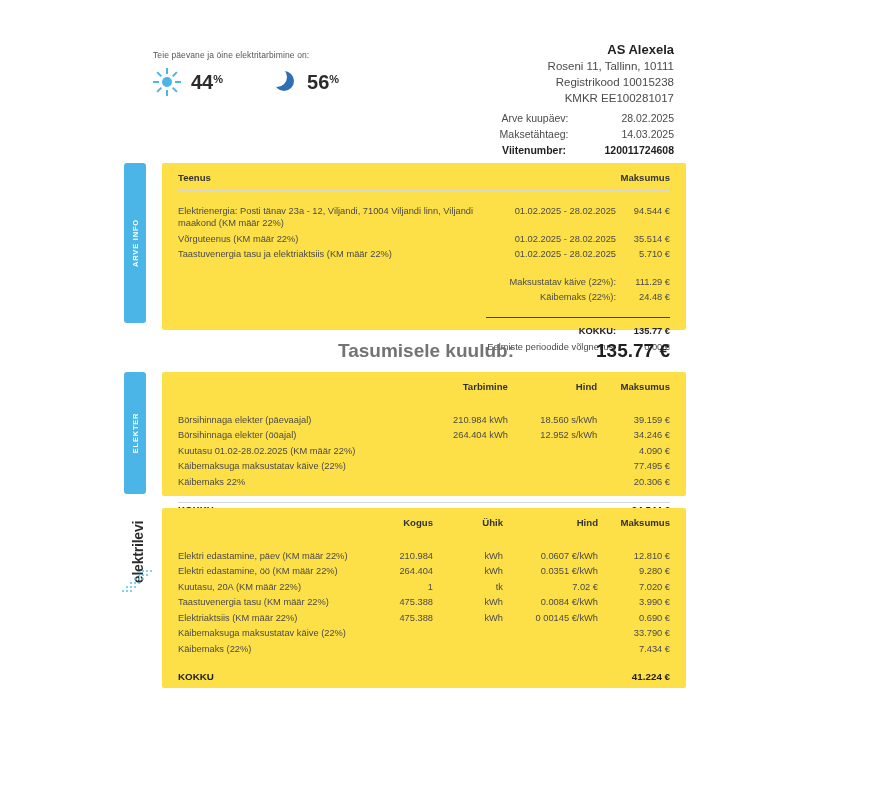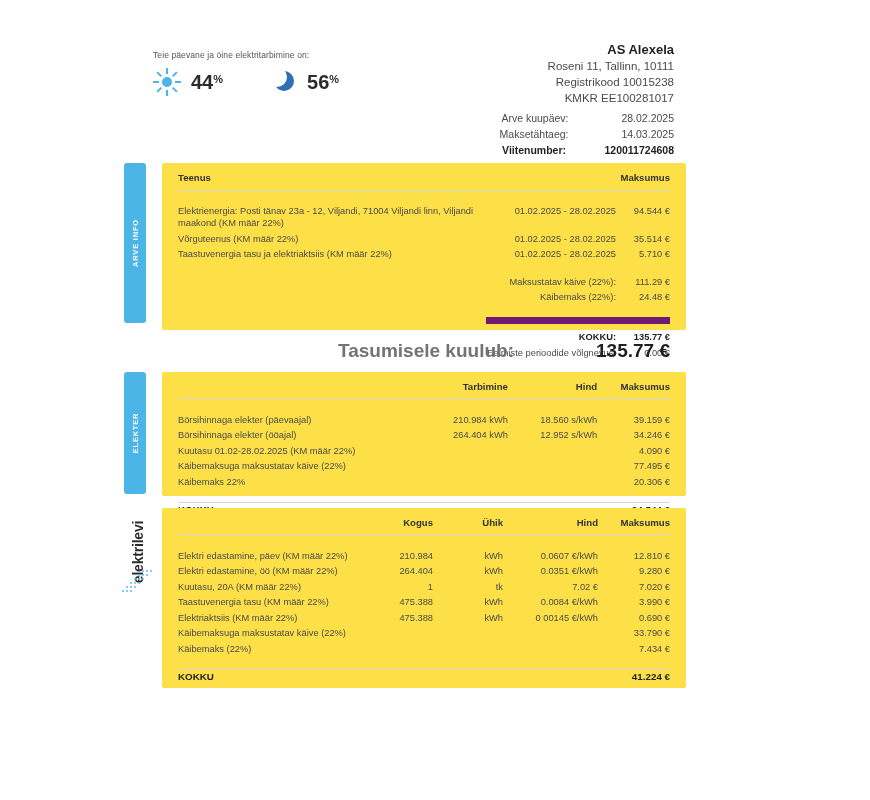--- a/index.html
+++ b/index.html
@@ -217,21 +217,21 @@
   table.doc td {
     padding: 1.5px 0;
     vertical-align: top;
     text-align: right;
     line-height: 12.5px;
   }
   table.doc td.left { text-align: left; padding-right: 8px; }
   table.doc td.mid { text-align: right; padding-right: 0; }
   .spacer-row td { height: 9px; padding: 0; }
   .rule-top td {
-    border-top: 7px solid #701a75;
+    border-top: 1px solid #701a75;
   }
   .bold { font-weight: bold; color: #222; }
 
   
   #panel-arve { left: 162px; top: 163px; width: 524px; height: 167px; }
   #panel-arve .l1 { width: 300px; }
 
   
   .total-band {
     position: absolute;

